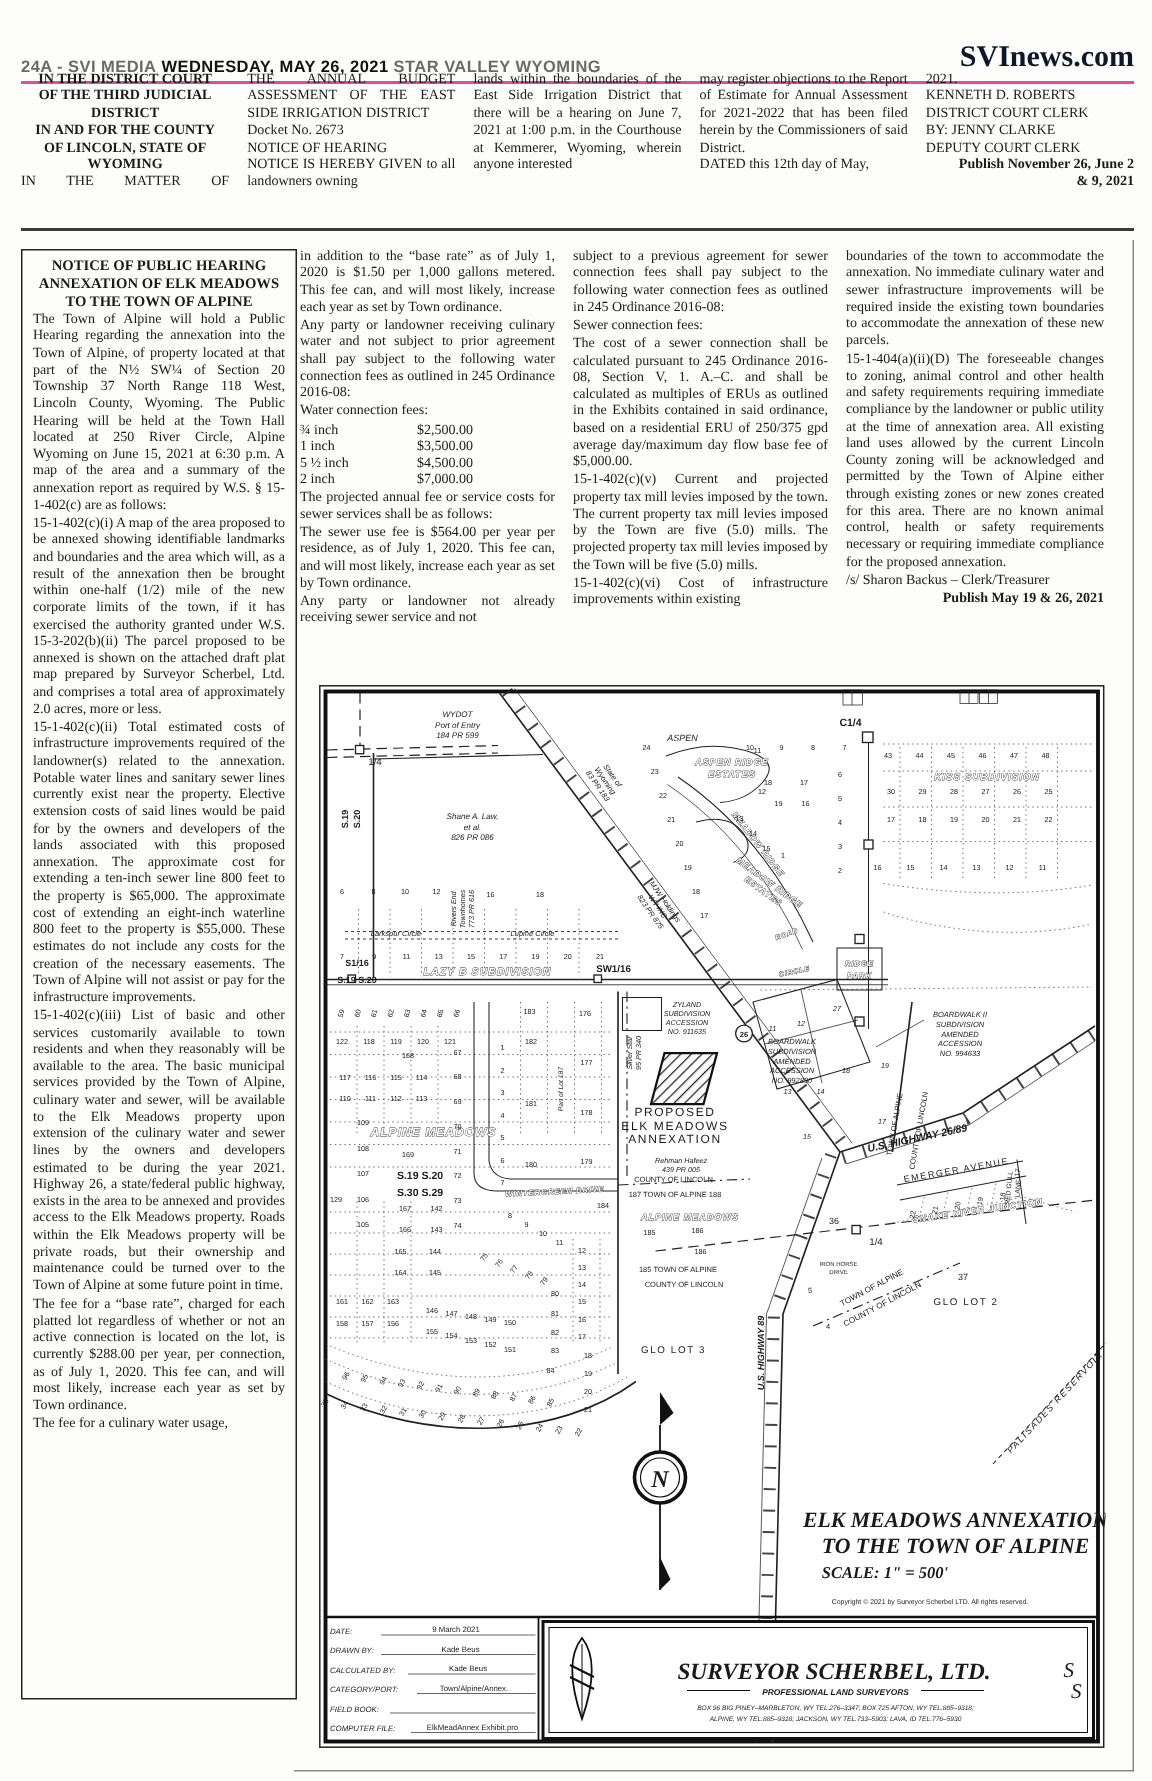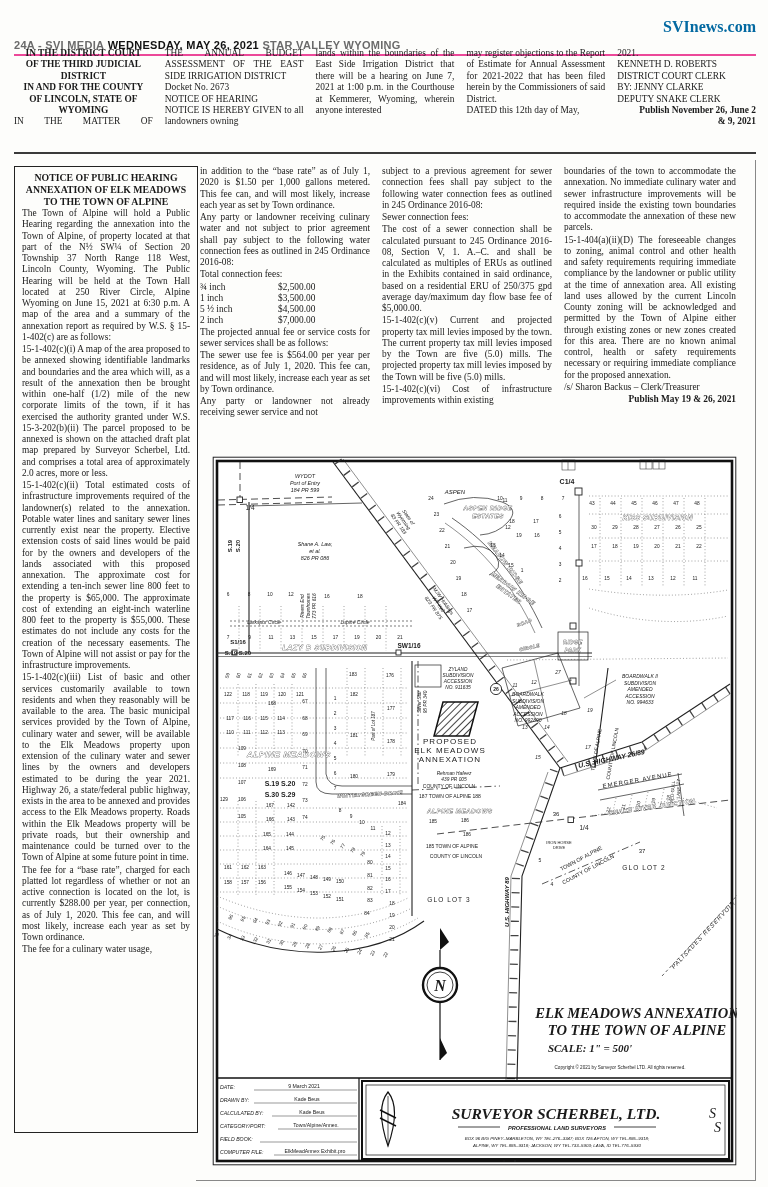--- a/index.html
+++ b/index.html
@@ -2,21 +2,21 @@
 <html><head>
 <meta charset="utf-8">
 <style>
   html,body{margin:0;padding:0;background:#e8e8e4;}
   #page{position:relative;width:768px;height:1187px;background:#fdfdfb;font-family:"Liberation Serif",serif;color:#1a1a1a;overflow:hidden;}
   
   #masthead{position:absolute;left:14px;top:30px;width:742px;height:24px;border-bottom:2px solid #ec4899;display:flex;justify-content:space-between;align-items:flex-end;font-family:"Liberation Sans",sans-serif;}
   #masthead .lhs{font-size:11px;letter-spacing:.3px;padding-bottom:3px;}
   #masthead .gray{color:#6a6a6a;font-weight:bold;}
   #masthead .blk{color:#111;font-weight:bold;}
-  #masthead .site{font-family:"Liberation Serif",serif;font-weight:bold;font-size:16px;color:#0369a1;padding-bottom:18px;}
+  #masthead .site{font-family:"Liberation Serif",serif;font-weight:bold;font-size:20px;color:#0f172a;padding-bottom:4px;}
   
   #topnotice{position:absolute;left:14px;top:48px;width:742px;height:92px;display:flex;gap:12px;}
   #topnotice .tcol{width:140px;font-size:9.4px;line-height:11.4px;text-align:justify;}
   #topnotice .tcol .ctr{text-align:center;font-weight:bold;}
   #topnotice .para{margin:0;}
   .rule{position:absolute;background:#3a3a3a;}
   
   .colbox{position:absolute;font-size:9.35px;line-height:11.25px;text-align:justify;}
   .colbox .para{margin:0 0 1px 0;}
   #col1{left:14px;top:166px;width:168px;height:955px;border:1.3px solid #222;padding:5px 7px;overflow:hidden;}
@@ -82,21 +82,21 @@
     <div class="tcol">
         <p class="para">may register objections to the Report of Estimate for Annual Assessment for 2021-2022 that has been filed herein by the Commissioners of said District.</p>
         <p class="para">DATED this 12th day of May,</p>
       </div>
     <div class="tcol">
       <div>
           <p class="para">2021.</p>
           <p class="para">KENNETH D. ROBERTS</p>
           <p class="para">DISTRICT COURT CLERK</p>
           <p class="para">BY: JENNY CLARKE</p>
-          <p class="para">DEPUTY SNAKE CLERK</p>
+          <p class="para">DEPUTY COURT CLERK</p>
         </div>
       <div style="text-align:right;font-weight:bold;">
           <p class="para">Publish November 26, June 2</p>
           <p class="para">&amp; 9, 2021</p>
         </div>
     </div>
   </div>
 
   <div class="rule" style="left:14px;top:152px;width:742px;height:1.5px;"></div>
   <div class="vrule" style="left:755px;top:160px;height:1021px;"></div>
@@ -115,21 +115,21 @@
         <p class="para">15-1-402(c)(iii) List of basic and other services customarily available to town residents and when they reasonably will be available to the area. The basic municipal services provided by the Town of Alpine, culinary water and sewer, will be available to the Elk Meadows property upon extension of the culinary water and sewer lines by the owners and developers estimated to be during the year 2021. Highway 26, a state/federal public highway, exists in the area to be annexed and provides access to the Elk Meadows property. Roads within the Elk Meadows property will be private roads, but their ownership and maintenance could be turned over to the Town of Alpine at some future point in time.</p>
         <p class="para">The fee for a “base rate”, charged for each platted lot regardless of whether or not an active connection is located on the lot, is currently $288.00 per year, per connection, as of July 1, 2020. This fee can, and will most likely, increase each year as set by Town ordinance.</p>
         <p class="para">The fee for a culinary water usage,</p>
       </div>
   </div>
 
   <div class="colbox" style="left:200px;top:166px;width:170px;height:286px;overflow:hidden;">
     <div>
         <p class="para">in addition to the “base rate” as of July 1, 2020 is $1.50 per 1,000 gallons metered. This fee can, and will most likely, increase each year as set by Town ordinance.</p>
         <p class="para">Any party or landowner receiving culinary water and not subject to prior agreement shall pay subject to the following water connection fees as outlined in 245 Ordinance 2016-08:</p>
-        <p class="para">Total connection fees:</p>
+        <p class="para">Water connection fees:</p>
       </div>
     <div>
         <div class="feerow">
           <span class="fl">¾ inch</span>
           <span class="fv">$2,500.00</span>
         </div>
         <div class="feerow">
           <span class="fl">1 inch</span>
           <span class="fv">$3,500.00</span>
         </div>

